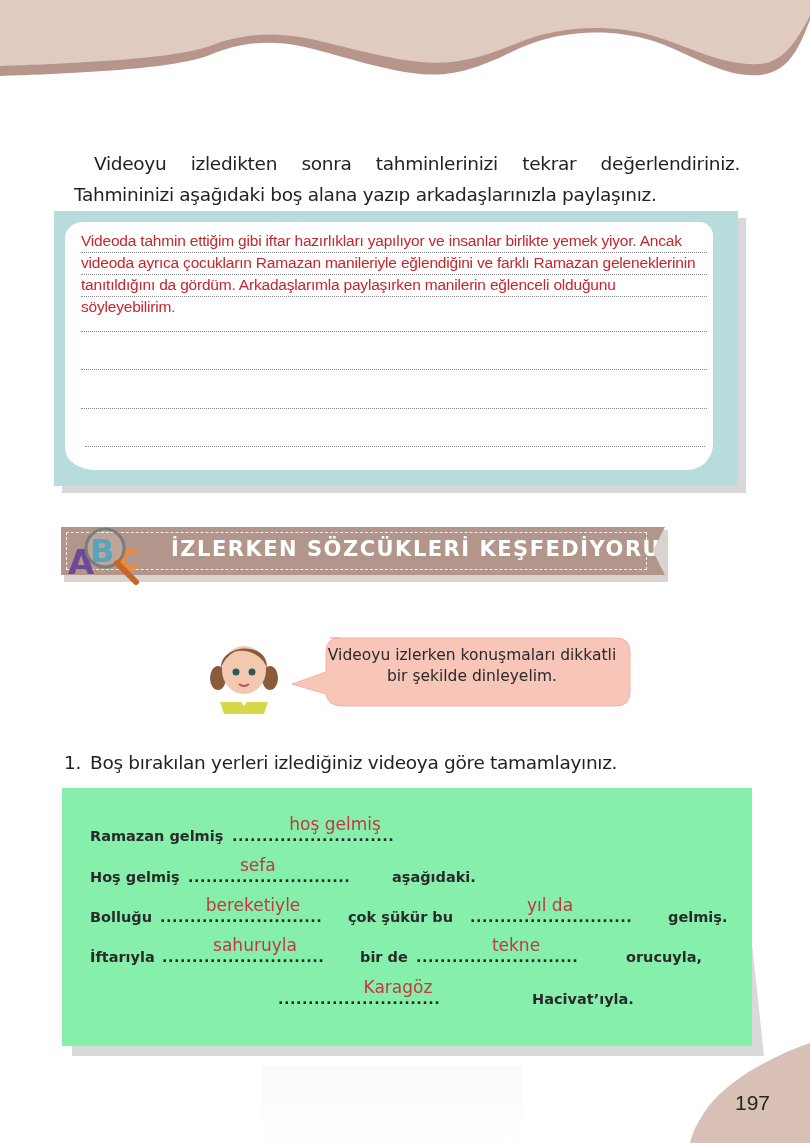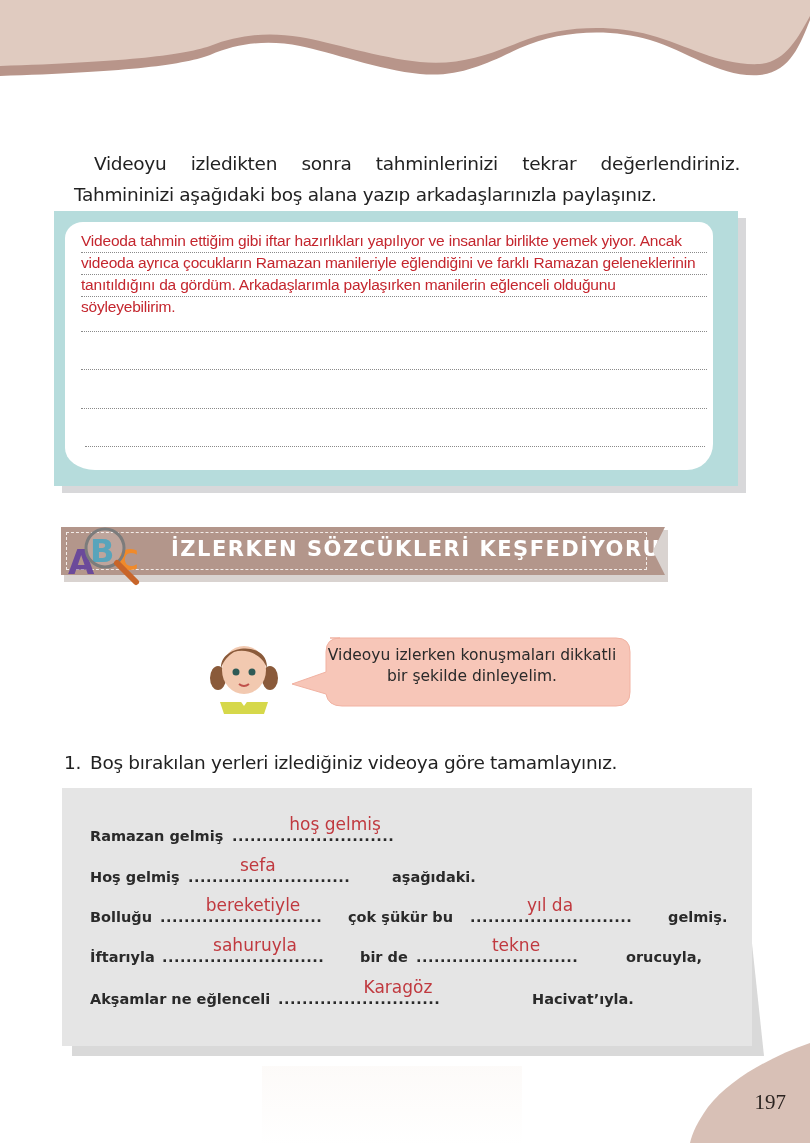--- a/index.html
+++ b/index.html
@@ -5,22 +5,22 @@
   html, body { margin: 0; padding: 0; }
   body {
     width: 810px; height: 1143px; position: relative; overflow: hidden;
     background: #ffffff;
     font-family: "DejaVu Sans", sans-serif;
     color: #1f1f1f;
   }
   .top-wave { position: absolute; left: 0; top: 0; width: 810px; height: 80px; }
   .bottom-corner { position: absolute; right: 0; bottom: 0; width: 130px; height: 100px; }
   .page-number {
-    position: absolute; right: 24px; bottom: 28px;
-    font-family: Liberation Serif, serif; font-size: 21px; color: #2b2320;
+    position: absolute; right: 40px; bottom: 28px;
+    font-family: Liberation Sans, sans-serif; font-size: 21px; color: #2b2320;
   }
   .intro {
     position: absolute; left: 62px; top: 136px; width: 690px;
     font-size: 18.5px; line-height: 31px; color: #222;
     letter-spacing: -0.3px;
   }
   .intro p { margin: 12px; text-indent: 20px; text-align: justify; }
 
   
   .card-shadow { position: absolute; left: 62px; top: 218px; width: 684px; height: 275px; background: #d8d8da; }
@@ -64,21 +64,21 @@
   }
 
   .question {
     position: absolute; left: 64px; top: 752px;
     font-size: 18.5px; color: #222; letter-spacing: -0.3px; margin: 0;
   }
   .question .num { display: inline-block; width: 26px; }
 
   
   .fill-shadow { position: absolute; left: 72px; top: 796px; width: 692px; height: 260px; background: #d9d9d9; clip-path: polygon(0 4%, 96% 0, 100% 100%, 0 100%); }
-  .fill-box { position: absolute; left: 62px; top: 788px; width: 690px; height: 258px; background: #e5e5e5; }
+  .fill-box { position: absolute; left: 62px; top: 788px; width: 690px; height: 258px; background: #86efac; }
   .fill-line {
     position: absolute; left: 28px; font-family: "DejaVu Sans", sans-serif;
     font-size: 14.5px; font-weight: bold; color: #2a2a2a; white-space: nowrap;
     height: 24px; line-height: 24px;
   }
   .seg { position: absolute; top: 0; white-space: nowrap; }
   .dots { color: #2a2a2a; font-weight: bold; letter-spacing: 0.5px; }
   .blank { position: absolute; top: 0; height: 24px; }
   .blank .dots { position: absolute; left: 0; top: 0; white-space: nowrap; }
   .blank .ans {
@@ -188,21 +188,20 @@
     </span>
     <span class="seg" style="left:270px">bir de</span>
     <span class="blank" style="left:326px; width:200px">
       <span class="dots">...........................</span>
       <span class="ans">tekne</span>
     </span>
     <span class="seg" style="left:536px">orucuyla,</span>
   </div>
 
   <div class="fill-line" style="top:199px; width:660px">
-    <span class="seg" style="left:0">Akşamlar ne eğlenceli</span>
     <span class="blank" style="left:188px; width:240px">
       <span class="dots">...........................</span>
       <span class="ans">Karagöz</span>
     </span>
     <span class="seg" style="left:442px">Hacivat’ıyla.</span>
   </div>
 </div>
 
 <div class="fade-strip"></div>
 

